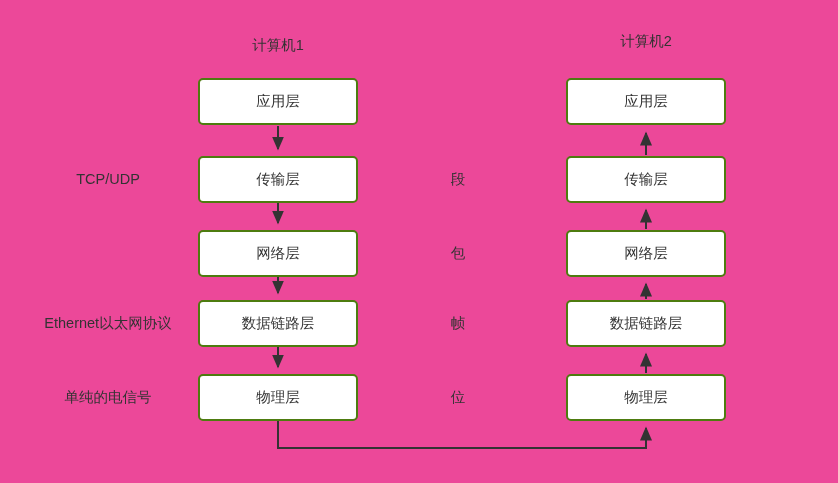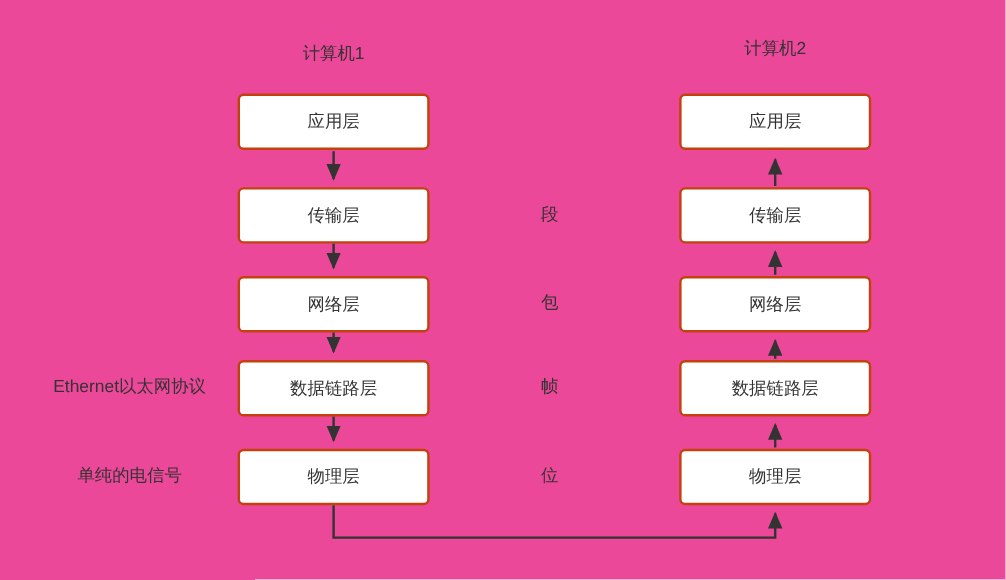--- a/index.html
+++ b/index.html
@@ -32,21 +32,21 @@
     font-size: 14.5px;
     color: #333333;
     line-height: 18px;
     white-space: nowrap;
   }
   .node {
     position: absolute;
     width: 160px;
     height: 47px;
     box-sizing: border-box;
-    border: 2px solid #c2410c;
+    border: 2px solid #4d7c0f;
     border-radius: 5px;
     background: #ffffff;
     display: flex;
     align-items: center;
     justify-content: center;
     font-size: 14.5px;
     color: #333333;
     white-space: nowrap;
   }
   .side-label {
@@ -100,20 +100,21 @@
     </g>
 
     <g stroke="#333333" stroke-width="2" fill="none">
       <path d="M278,421 L278,448 L646,448 L646,428" marker-end="url(#arrow-up)"></path>
     </g>
   </svg>
 
   <div class="col-title" style="left:178px; top:36px;">计算机1</div>
   <div class="col-title" style="left:546px; top:32px;">计算机2</div>
 
+  <div class="side-label" style="left:8px; top:156px;">TCP/UDP</div>
   <div class="side-label" style="left:8px; top:374px;">单纯的电信号</div>
   <div class="side-label" style="left:8px; top:300px;">Ethernet以太网协议</div>
 
   <div class="mid-label" style="left:428px; top:156px;">段</div>
   <div class="mid-label" style="left:428px; top:230px;">包</div>
   <div class="mid-label" style="left:428px; top:300px;">帧</div>
   <div class="mid-label" style="left:428px; top:374px;">位</div>
 
   <div class="node" style="left:198px; top:78px;">应用层</div>
   <div class="node" style="left:198px; top:156px;">传输层</div>

